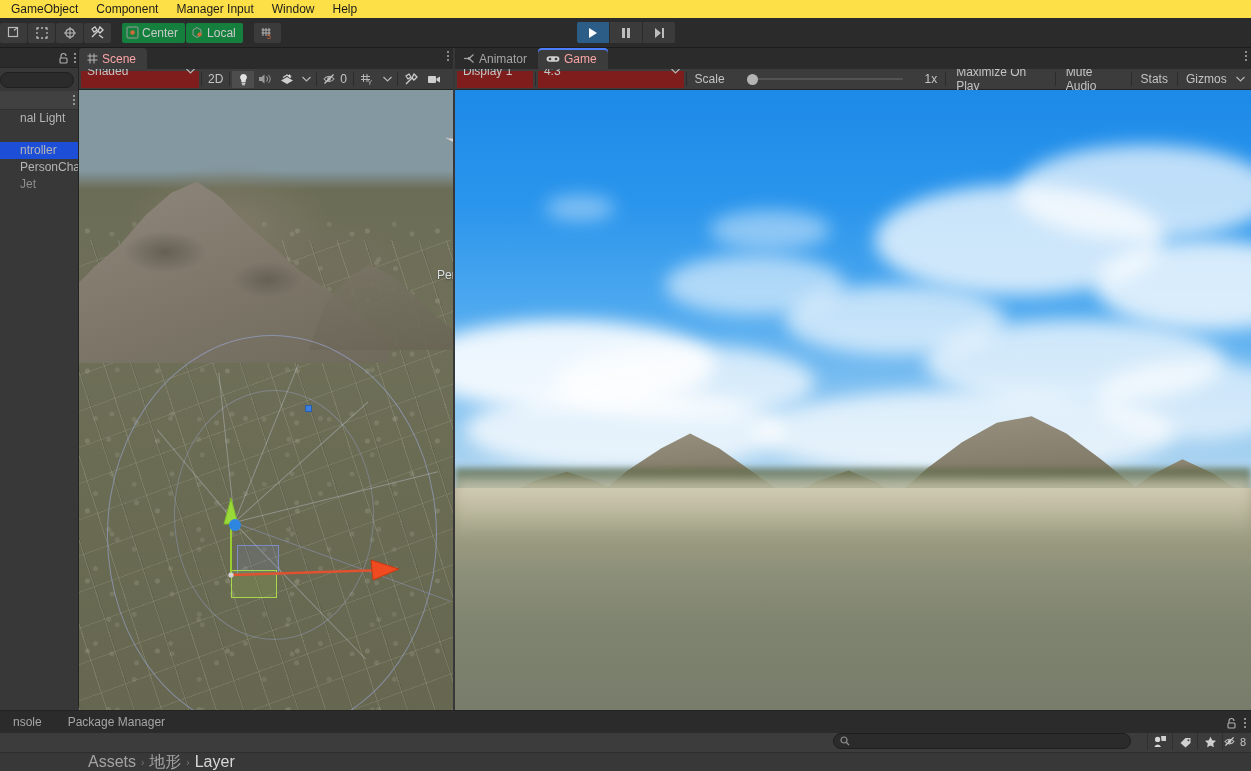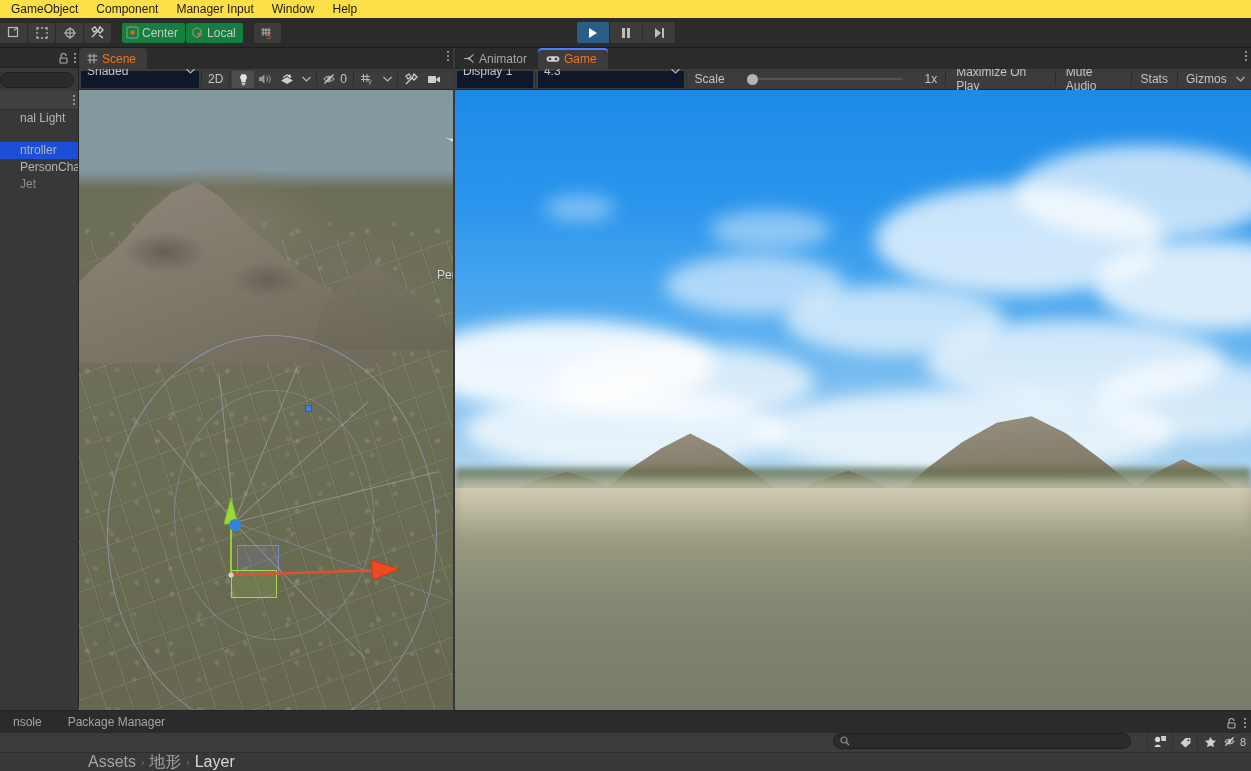--- a/index.html
+++ b/index.html
@@ -89,32 +89,32 @@
   }
   .tabstrip {
     height: 21px; background: #2b2b2b; display: flex; align-items: flex-end;
     position: relative;
   }
   .tab {
     height: 21px; padding: 0 11px 0 8px; display: flex; align-items: center; gap: 4px;
     font-size: 12px; color: #a5a5a5; cursor: pointer;
     border-radius: 4px 4px 0 0;
   }
-  .tab.active { background: #3c3c3c; color: #f97316; }
+  .tab.active { background: #3c3c3c; color: #fca5a5; }
   .tab.active.accent { box-shadow: inset 0 2px 0 0 #4c7eff; }
   .tab-menu {
     position: absolute; right: 4px; top: 3px; cursor: pointer;
   }
   .viewbar {
     height: 21px; background: #3c3c3c; display: flex; align-items: center;
     border-bottom: 1px solid #242424; gap: 0; padding: 0 2px;
   }
   .vb-dd {
     height: 17px; display: flex; align-items: center; justify-content: space-between;
-    background: #0f172a; padding: 0 4px 16px 6px; color: #c4c4c4; font-size: 12px;
+    background: #7f1d1d; padding: 0 4px 16px 6px; color: #c4c4c4; font-size: 12px;
     cursor: pointer; gap: 16px; white-space: nowrap;
   }
   .vb-btn {
     height: 17px; min-width: 22px; display: flex; align-items: center;
     justify-content: center; padding: 0 4px; cursor: pointer; color: #c4c4c4;
     font-size: 12px; gap: 2px;
   }
   .vb-btn.on { background: #4d4d4d; }
   .vb-div { width: 1px; height: 14px; background: #2c2c2c; margin: 0 2px; }
 

